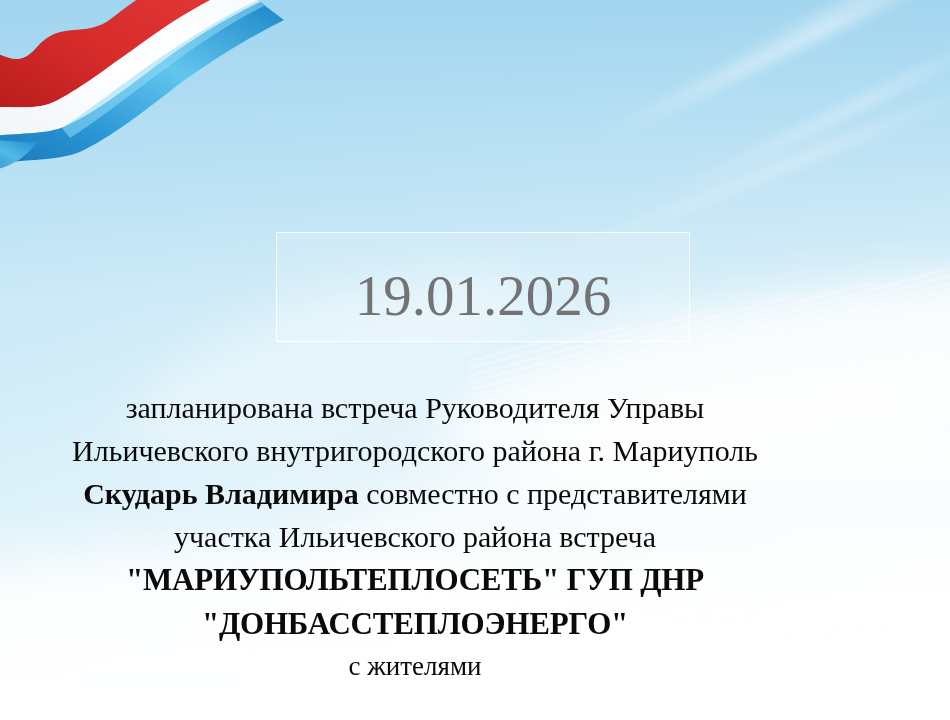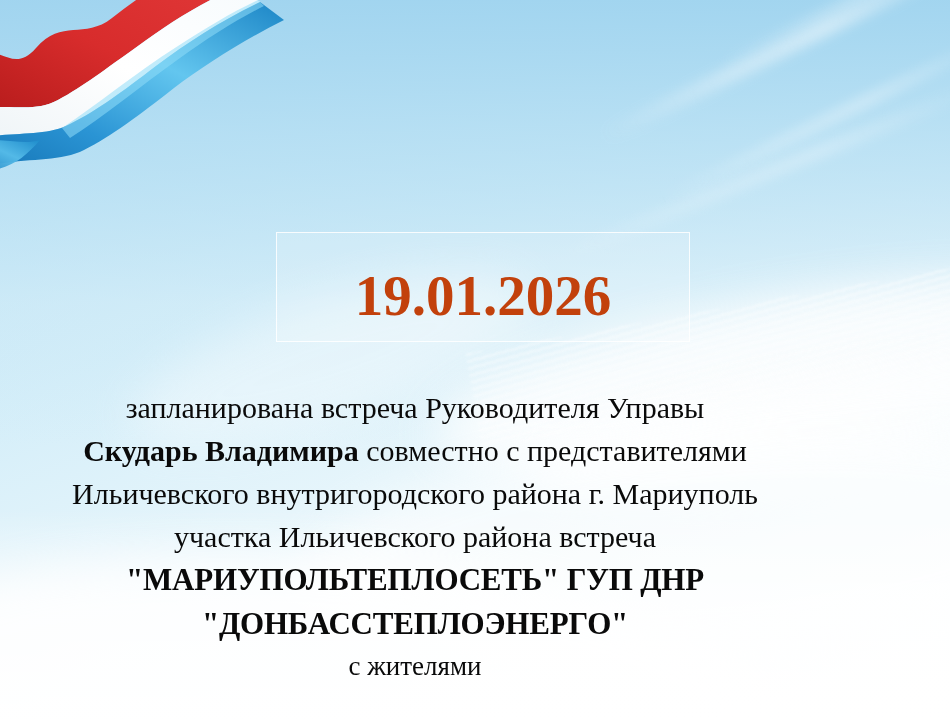--- a/index.html
+++ b/index.html
@@ -167,24 +167,24 @@
     height: 110px;
     box-sizing: border-box;
     border: 1px solid rgba(255,255,255,0.85);
     background: rgba(255,255,255,0.16);
     display: flex;
     align-items: center;
     justify-content: center;
   }
   .date-text {
     font-family: "Liberation Serif", "DejaVu Serif", serif;
-    font-weight: bold;
+    font-weight: normal;
     font-size: 57px;
     line-height: 60px;
-    color: #c2410c;
+    color: #737373;
     letter-spacing: 0px;
     white-space: nowrap;
     margin-top: 17px;
   }
 
   
   .body-block {
     position: absolute;
     left: 0;
     top: 386px;
@@ -267,21 +267,21 @@
     <path d="M 70,138 C 106,114 142,84 186,56 C 214,38 240,22 266,10 L 272,16 C 244,30 216,48 188,68 C 146,98 110,128 78,148 Z" fill="#8fdcf8" opacity="0.55"></path>
   </svg>
 
 
   <div class="date-box">
     <span class="date-text">19.01.2026</span>
   </div>
 
   <div class="body-block">
     <span class="body-line">запланирована встреча Руководителя Управы</span>
+    <span class="body-line">Ильичевского внутригородского района г. Мариуполь</span>
     <span class="body-line"><b>Скударь Владимира</b><span> совместно с представителями</span></span>
-    <span class="body-line">Ильичевского внутригородского района г. Мариуполь</span>
     <span class="body-line">участка Ильичевского района встреча</span>
     <span class="body-line bold">"МАРИУПОЛЬТЕПЛОСЕТЬ" ГУП ДНР</span>
     <span class="body-line bold">"ДОНБАССТЕПЛОЭНЕРГО"</span>
     <span class="body-line small">с жителями</span>
   </div>
 
 </div>
 
 </body></html>

